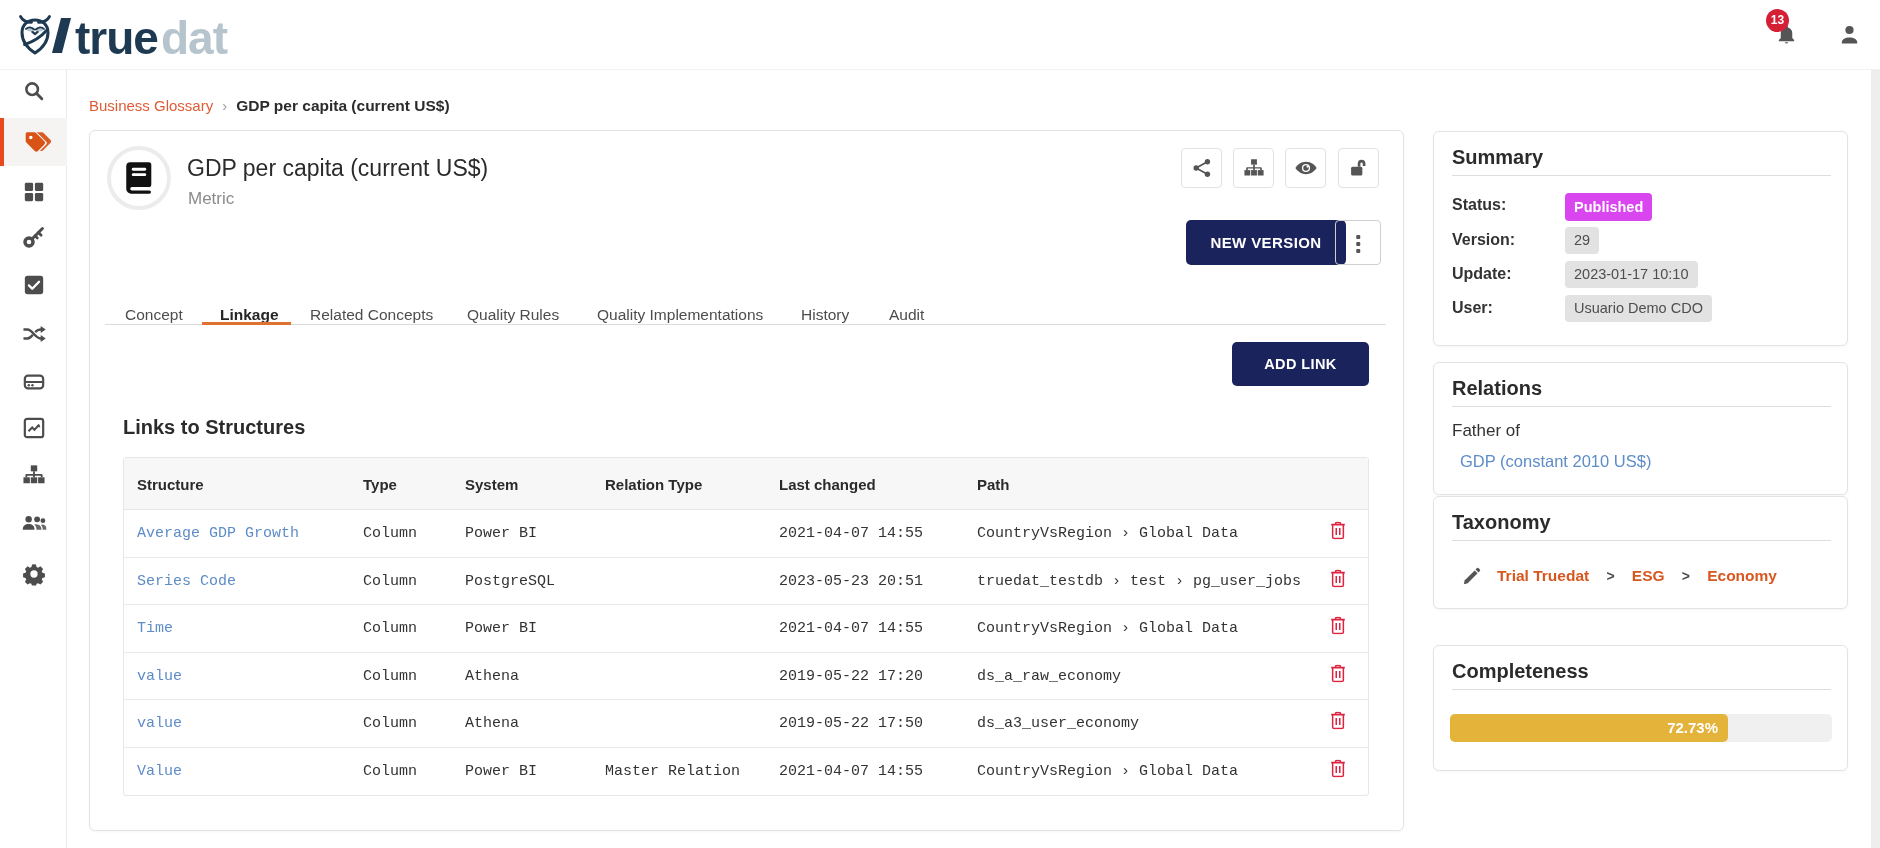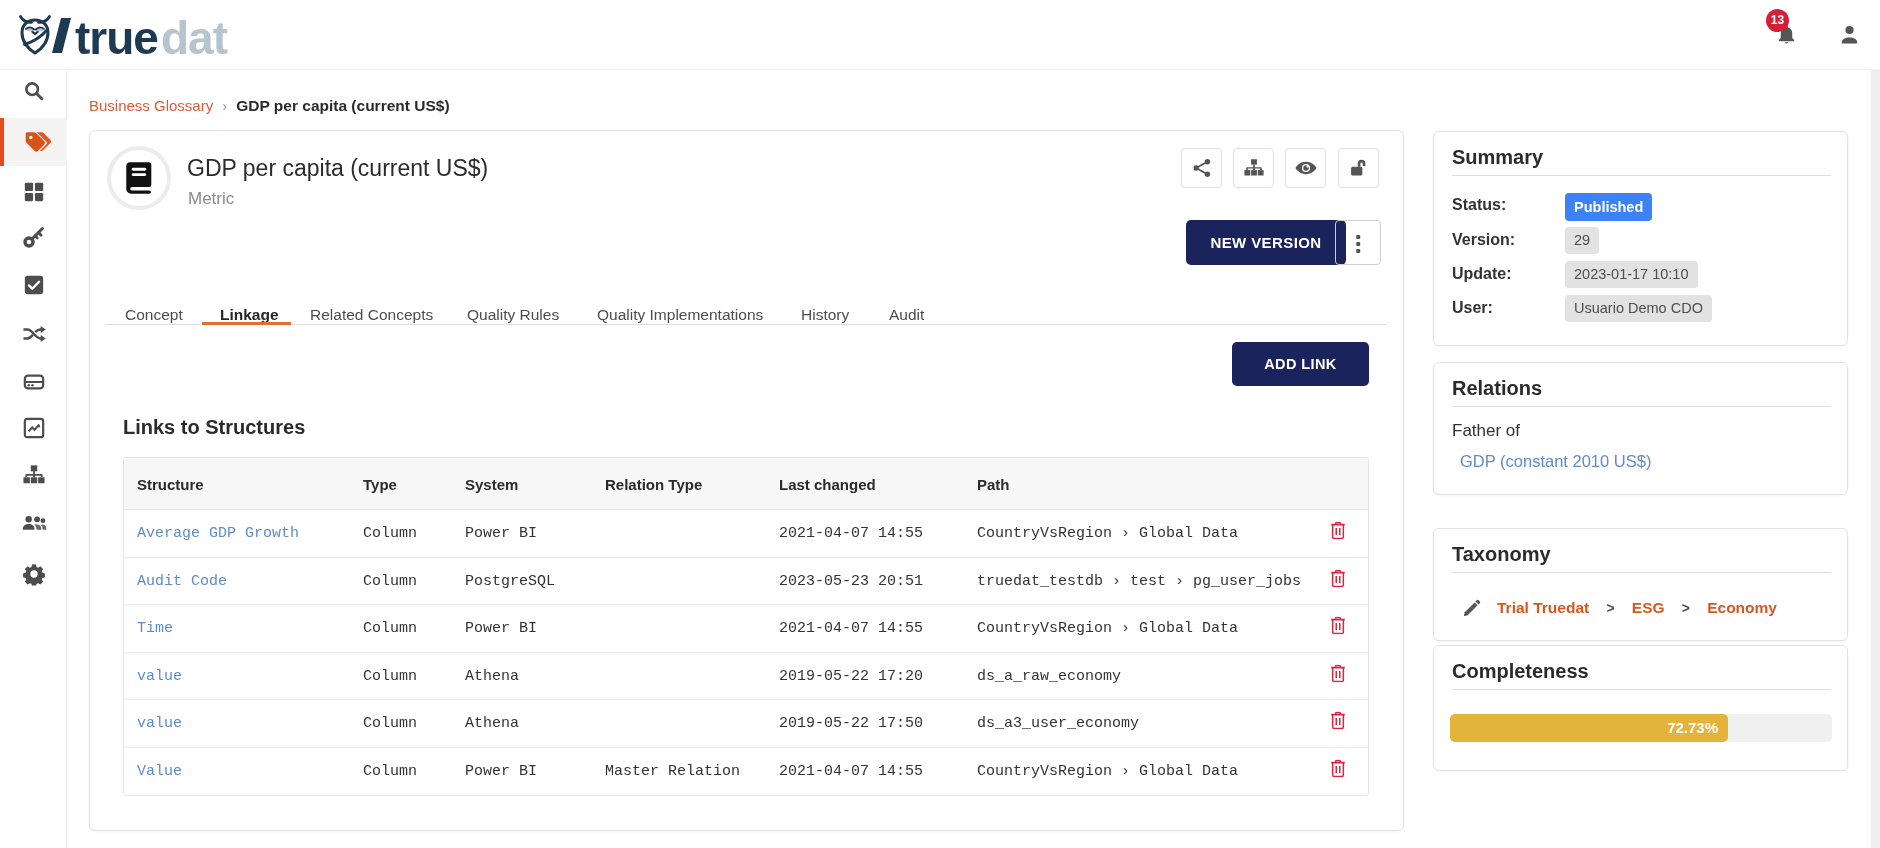--- a/index.html
+++ b/index.html
@@ -69,24 +69,24 @@
 .link { color:#5e8cc8; }
 .trash { position:absolute; left:1206px; transform:translateY(-50%); }
 
 .rcard { left:1433px; width:415px; }
 .rhead { position:absolute; left:18px; top:14px; font-size:20px; font-weight:bold; color:#2b2b2b; }
 .rline { position:absolute; left:18px; width:379px; height:1px; background:#ddd; top:43px; }
 #sumcard { top:131px; height:215px; }
 .slabel { position:absolute; left:18px; font-size:16px; font-weight:bold; color:#333; }
 .badge { position:absolute; left:131px; border-radius:4px; font-size:14.5px; padding:0 9px;
   height:27px; line-height:27px; white-space:nowrap; }
-.badge.green { background:#3b82f6; color:#fff; font-weight:bold; height:28px; line-height:28px; }
+.badge.green { background:#d946ef; color:#fff; font-weight:bold; height:28px; line-height:28px; }
 .badge.grey { background:#e2e2e2; color:#4e4e4e; }
 #relcard { top:362px; height:133px; }
-#taxcard { top:528px; height:113px; }
+#taxcard { top:496px; height:113px; }
 #compcard { top:645px; height:126px; }
 #fatherof { position:absolute; left:18px; top:58px; font-size:17px; color:#333; }
 #gdplink { position:absolute; left:26px; top:89px; font-size:16.5px; color:#5e8cc8; }
 #taxrow { position:absolute; left:63px; top:70px; font-size:15.5px; font-weight:bold; color:#d8561f; }
 #taxrow .chev { color:#4a4a4a; font-size:14px; }
 #pbar { position:absolute; left:16px; top:68px; width:382px; height:28px; background:#f0f0f0;
   border-radius:5px; }
 #pfill { position:absolute; left:0; top:0; width:278px; height:28px; background:#e3b33a;
   border-radius:5px; color:#fff; font-weight:bold; font-size:15px; text-align:right;
   line-height:28px; padding-right:10px; }
@@ -286,21 +286,21 @@
       <span class="c c6" style="top:50%">CountryVsRegion › Global Data</span>
       <span class="trash" style="top:50%"><svg width="16" height="18" viewBox="0 0 20 22" fill="none" stroke="#dc2340" stroke-width="1.9">
             <path d="M7 3.2 V2 a1 1 0 0 1 1-1 h4 a1 1 0 0 1 1 1 v1.2"></path>
             <line x1="1.5" y1="3.6" x2="18.5" y2="3.6" stroke-width="2.2"></line>
             <path d="M3.3 3.8 V19 a2 2 0 0 0 2 2 h9.4 a2 2 0 0 0 2-2 V3.8"></path>
             <line x1="7.8" y1="8" x2="7.8" y2="16.5"></line>
             <line x1="12.2" y1="8" x2="12.2" y2="16.5"></line>
           </svg></span>
     </div>
     <div class="row rel">
-      <span class="c c1 link" style="top:50%">Audit Code</span>
+      <span class="c c1 link" style="top:50%">Series Code</span>
       <span class="c c2" style="top:50%">Column</span>
       <span class="c c3" style="top:50%">PostgreSQL</span>
       <span class="c c5" style="top:50%">2023-05-23 20:51</span>
       <span class="c c6" style="top:50%">truedat_testdb › test › pg_user_jobs</span>
       <span class="trash" style="top:50%"><svg width="16" height="18" viewBox="0 0 20 22" fill="none" stroke="#dc2340" stroke-width="1.9">
             <path d="M7 3.2 V2 a1 1 0 0 1 1-1 h4 a1 1 0 0 1 1 1 v1.2"></path>
             <line x1="1.5" y1="3.6" x2="18.5" y2="3.6" stroke-width="2.2"></line>
             <path d="M3.3 3.8 V19 a2 2 0 0 0 2 2 h9.4 a2 2 0 0 0 2-2 V3.8"></path>
             <line x1="7.8" y1="8" x2="7.8" y2="16.5"></line>
             <line x1="12.2" y1="8" x2="12.2" y2="16.5"></line>

